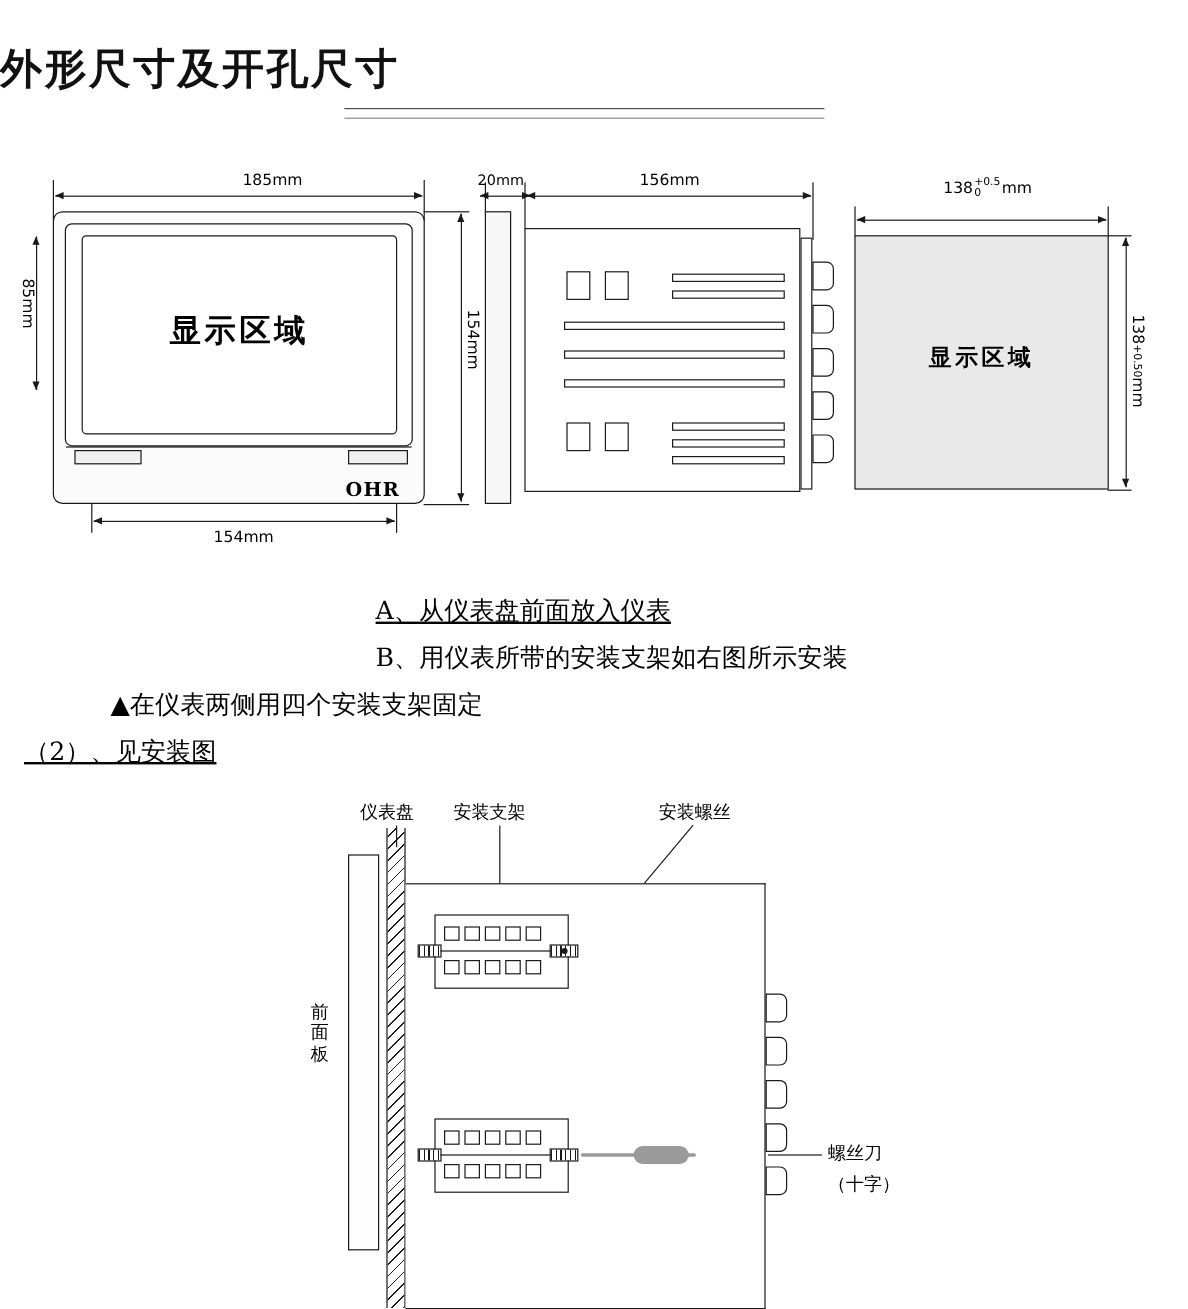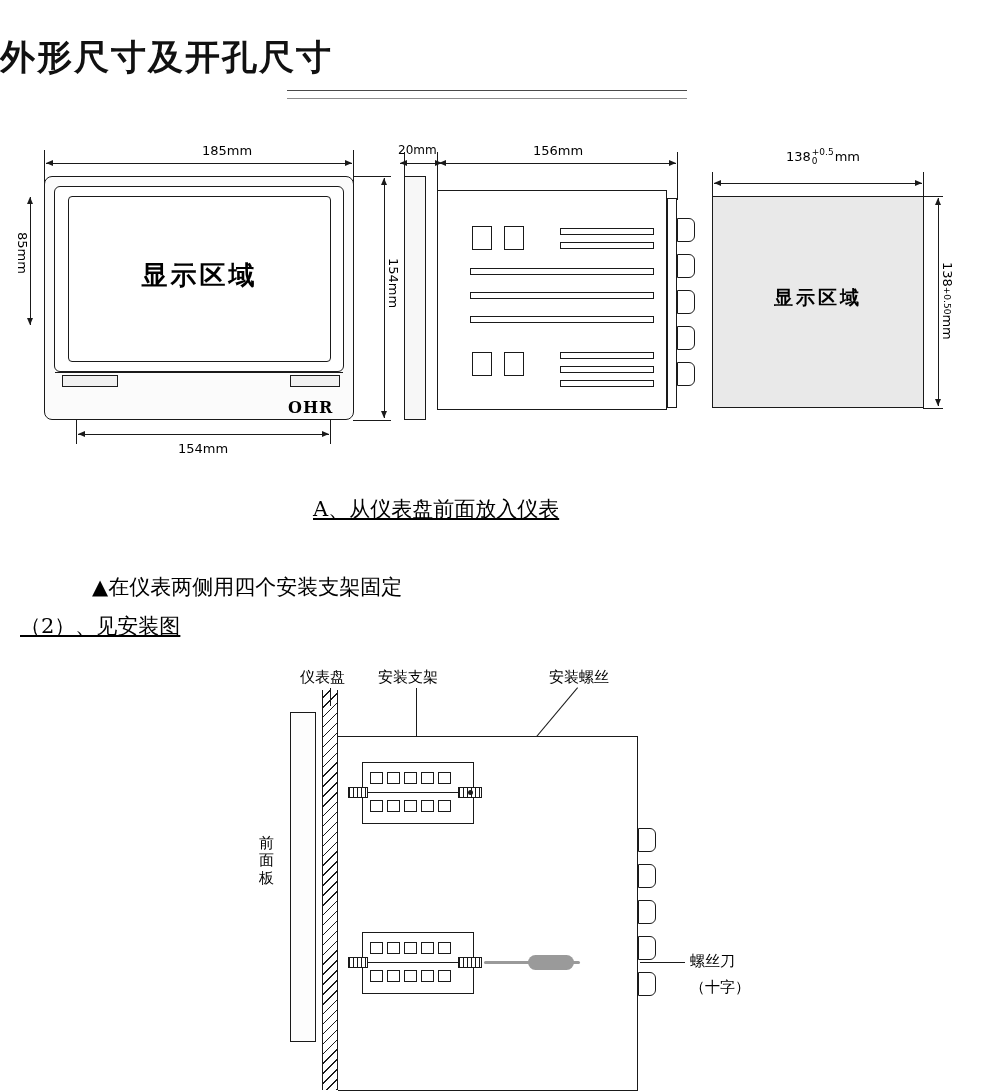--- a/index.html
+++ b/index.html
@@ -433,20 +433,21 @@
 
     <div class="tick-h" style="left:923px; top:196px; width:20px;"></div>
     <div class="tick-h" style="left:923px; top:408px; width:20px;"></div>
     <div class="arrowline-v" style="left:938px; top:198px; height:208px;"></div>
     <div class="vtext" style="left:940px; top:262px;">
       <span>138</span><span style="font-size:9px;">+0.5</span><span style="font-size:9px;">0</span><span>mm</span>
     </div>
   </div>
 
   <div class="para" style="left:313px; top:495px;text-decoration:underline;">A、从仪表盘前面放入仪表</div>
+  <div class="para" style="left:313px; top:534px;">B、用仪表所带的安装支架如右图所示安装</div>
   <div class="para" style="left:92px; top:573px;">▲在仪表两侧用四个安装支架固定</div>
   <div class="para" style="left:20px; top:612px;text-decoration:underline;">（2）、见安装图</div>
 
   <div>
 
     <div class="lbl" style="left:300px; top:668px;">仪表盘</div>
     <div class="lbl" style="left:378px; top:668px;">安装支架</div>
     <div class="lbl" style="left:549px; top:668px;">安装螺丝</div>
 
     <div class="ln v1" style="left:330px; top:688px; height:18px;"></div>

